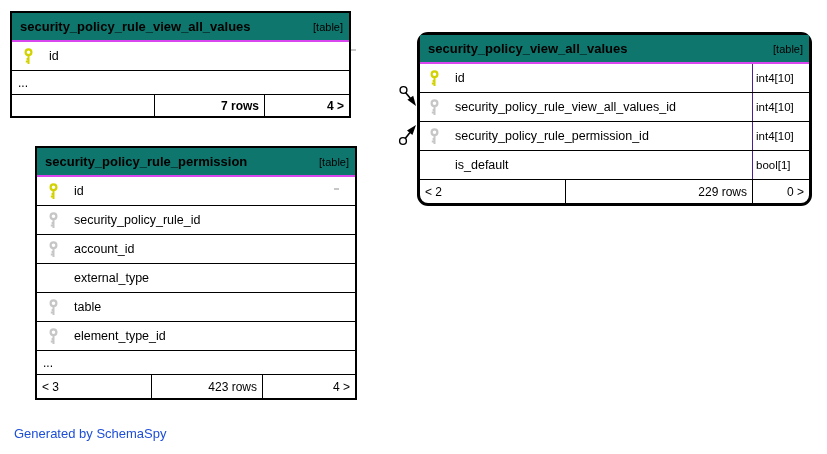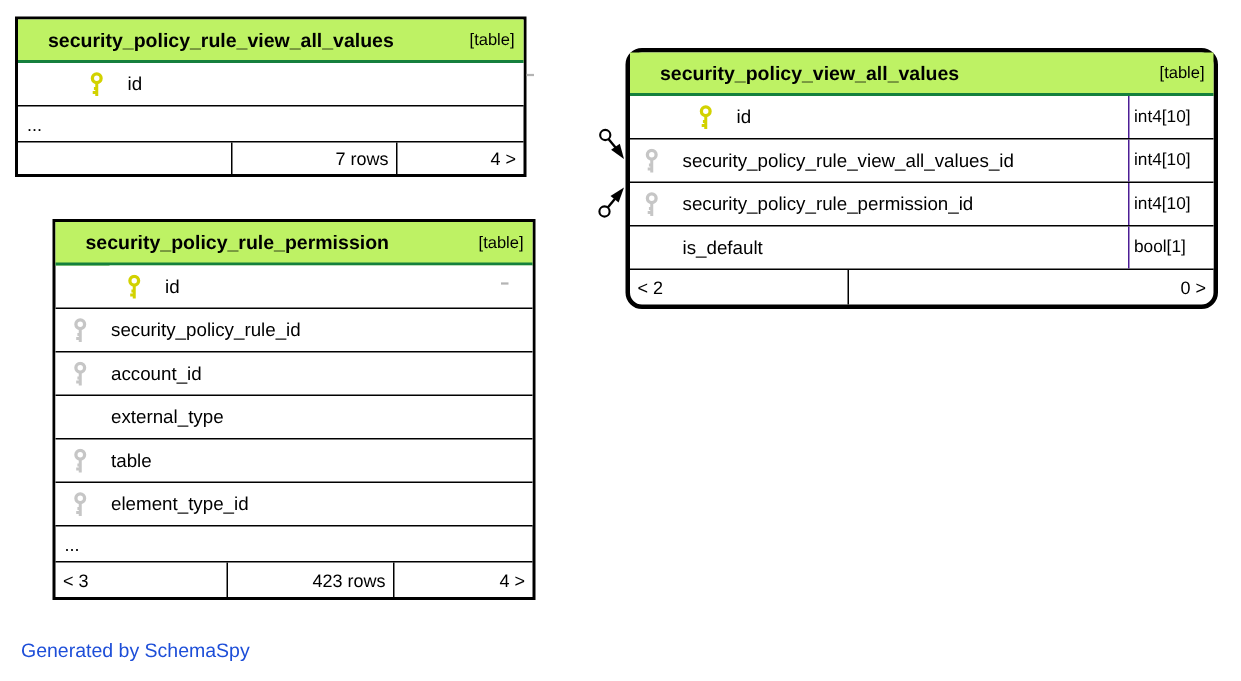--- a/index.html
+++ b/index.html
@@ -5,38 +5,38 @@
   html,body{margin:0;padding:0;background:#ffffff;}
   body{
     width:827px;height:454px;position:relative;overflow:hidden;
     font-family:"Liberation Sans", sans-serif;color:#000;
   }
   .canvas{position:absolute;inset:0;}
   .tbl{position:absolute;background:#fff;border:2px solid #000;}
   .tbl.current{border-width:3px;}
   .hdr{
     height:27px;display:flex;justify-content:space-between;align-items:center;
-    background:#bef264;border-bottom:2px solid #15803d;padding:0 6px 0 20px;
+    background:#0f766e;border-bottom:2px solid #d946ef;padding:0 6px 0 8px;
   }
   .hdr .title{font-weight:bold;font-size:13px;letter-spacing:0px;white-space:nowrap;}
   .hdr .badge{font-size:11px;font-weight:normal;white-space:nowrap;}
   .row{height:28px;display:flex;align-items:center;border-top:1px solid #000;background:#fff;}
-  .row:nth-of-type(2){border-top:none;margin-left:36px;}
+  .row:nth-of-type(2){border-top:none;}
   .keyspot{width:13px;height:17px;margin-left:10px;flex:0 0 13px;display:inline-block;}
   .tbl.current .keyspot{margin-left:8px;}
   .cname{font-size:12.5px;margin-left:14px;white-space:nowrap;overflow:hidden;}
   .ctype{
     flex:0 0 57px;width:57px;align-self:stretch;display:flex;align-items:center;
     border-left:1px solid #4c1d95;font-size:11.5px;padding-left:3px;box-sizing:border-box;white-space:nowrap;
   }
   .namearea{flex:1;display:flex;align-items:center;height:100%;}
   .ell{height:23px;display:flex;align-items:center;border-top:1px solid #000;
        font-size:12px;padding-left:6px;}
   .ftr{display:flex;border-top:1px solid #000;align-items:stretch;}
-  .t1 .ftr{height:21px;} .t2 .ftr{height:23px;} .t3 .ftr{height:23px;}
+  .t1 .ftr{height:21px;font-weight:bold;} .t2 .ftr{height:23px;} .t3 .ftr{height:23px;}
   .fcell{display:flex;align-items:center;font-size:12px;box-sizing:border-box;white-space:nowrap;}
   .fcell.mid,.fcell.rgt{border-left:1px solid #000;justify-content:flex-end;padding-right:5px;}
   .fcell.lft{justify-content:flex-start;padding-left:5px;}
   .t1 .fcell.lft{width:142px;} .t1 .fcell.mid{width:110px;} .t1 .fcell.rgt{flex:1;}
   .t2 .fcell.lft{width:114px;} .t2 .fcell.mid{width:111px;} .t2 .fcell.rgt{flex:1;}
   .t3 .fcell.lft{width:145px;} .t3 .fcell.mid{width:187px;} .t3 .fcell.rgt{flex:1;}
   .t1{left:10px;top:11px;width:341px;box-sizing:border-box;}
   .t2{left:35px;top:146px;width:322px;box-sizing:border-box;}
   .t3{left:417px;top:32px;width:395px;box-sizing:border-box;border-radius:11px;}
   .gennote{position:absolute;left:14px;top:426px;font-size:13px;color:#1d4ed8;}
@@ -178,20 +178,21 @@
     </div>
     <div class="row">
       <span class="namearea">
         <span class="keyspot"></span>
         <span class="cname">is_default</span>
       </span>
       <span class="ctype">bool[1]</span>
     </div>
     <div class="ftr">
       <span class="fcell lft">&lt; 2</span>
+      <span class="fcell mid">229 rows</span>
       <span class="fcell rgt">0 &gt;</span>
     </div>
   </div>
 
   <svg class="overlay" width="827" height="454" viewBox="0 0 827 454">
 
     <line x1="351" y1="50" x2="356" y2="50" stroke="#b4b4b4" stroke-width="1.5"></line>
     <line x1="334" y1="189" x2="339" y2="189" stroke="#b4b4b4" stroke-width="1.5"></line>
 
     <g>

